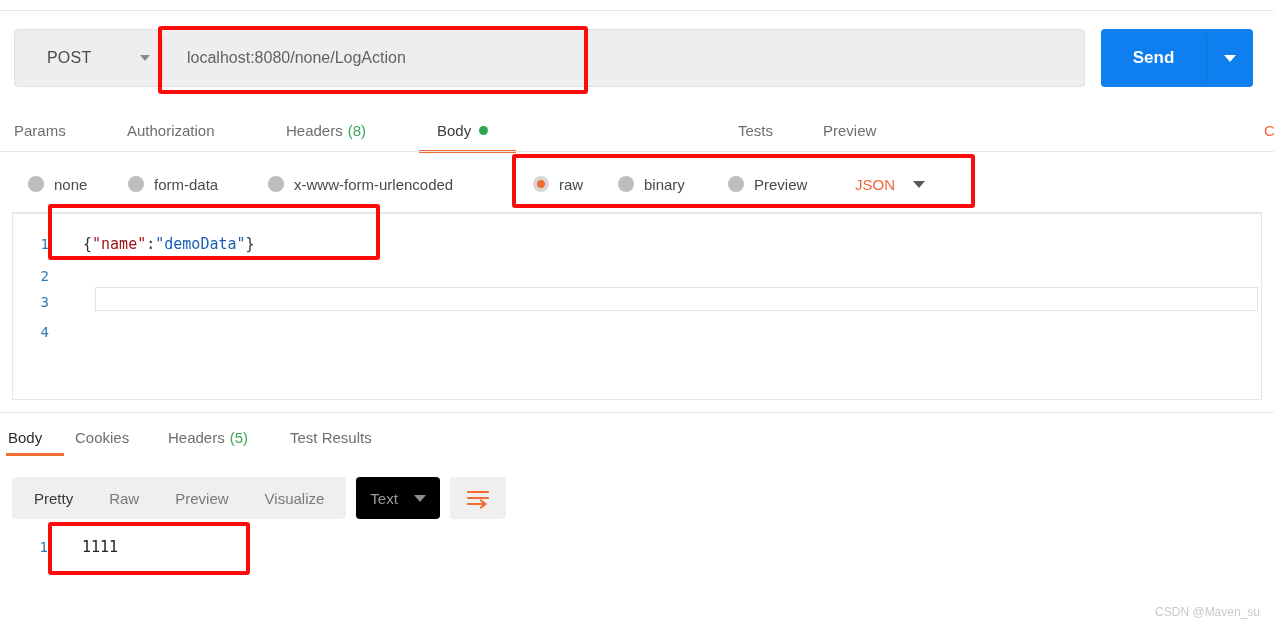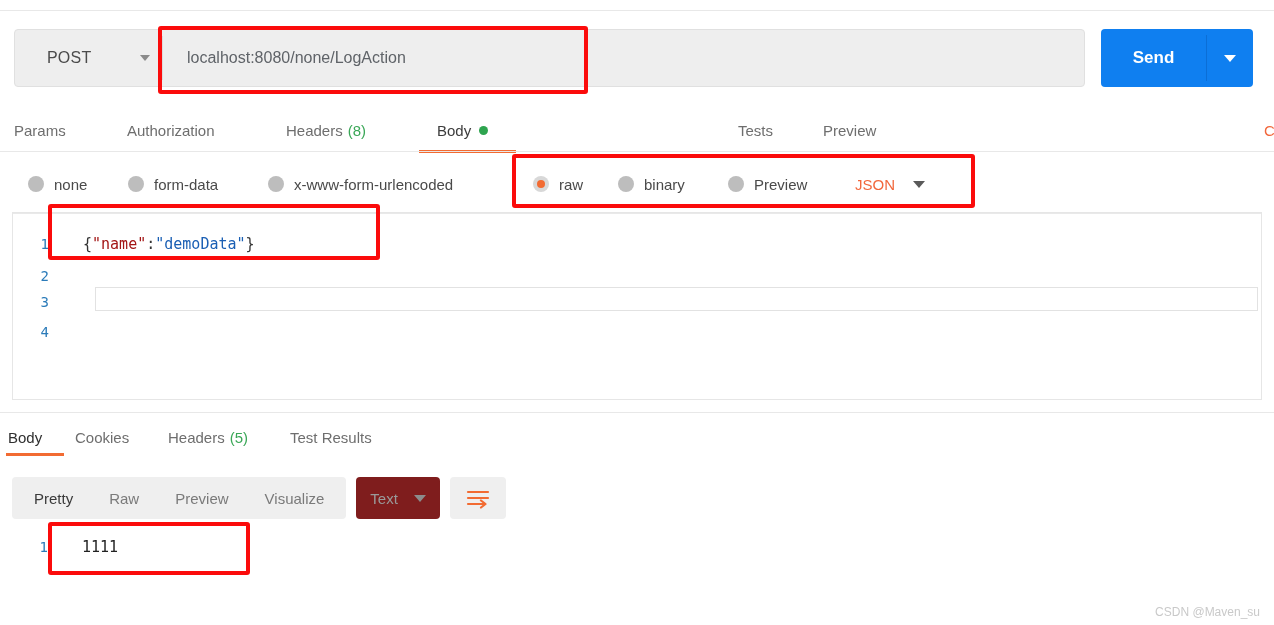--- a/index.html
+++ b/index.html
@@ -81,21 +81,21 @@
   .resp-tab { position:absolute; top:0; height:38px; display:flex; align-items:center;
     font-size:15px; color:#6e6e6e; white-space:nowrap; }
   .resp-tab.active { color:#2f2f2f; }
   .resp-tab .count { color:#3aa757; margin-left:5px; }
 
   
   .resp-toolbar { position:absolute; left:12px; top:477px; height:42px; display:flex; align-items:center; gap:10px; }
   .seg-group { background:#efefef; border-radius:4px; height:42px; display:flex; align-items:center; padding:0 4px; }
   .seg { padding:0 18px; font-size:15px; color:#7a7a7a; height:54px; display:flex; align-items:center; }
   .seg.active { color:#3a3a3a; }
-  .text-select { background:#7f1d1d; border-radius:4px; height:42px; display:flex; align-items:center; padding:0 14px; }
+  .text-select { background:#000000; border-radius:4px; height:42px; display:flex; align-items:center; padding:0 14px; }
   .text-select .lbl { font-size:15px; color:#9a9a9a; margin-right:16px; }
   .text-caret { width:0;height:0;border-left:6px solid transparent;border-right:6px solid transparent;border-top:7px solid #8c8c8c; }
   .wrap-btn { background:#efefef; border-radius:4px; width:56px; height:42px; display:flex; align-items:center; justify-content:center; }
 
   
   .resp-body { position:absolute; left:12px; top:528px; width:1250px; height:50px; }
   .resp-line { position:absolute; left:0; top:6px; height:26px; display:flex; align-items:center; }
   .resp-gutter { width:48px; text-align:right; padding-right:12px; font-family:"DejaVu Sans Mono", monospace;
     font-size:14px; color:#2b7bb9; flex:none; }
   .resp-code { font-family:"DejaVu Sans Mono", monospace; font-size:15px; color:#222; padding-left:22px; }

